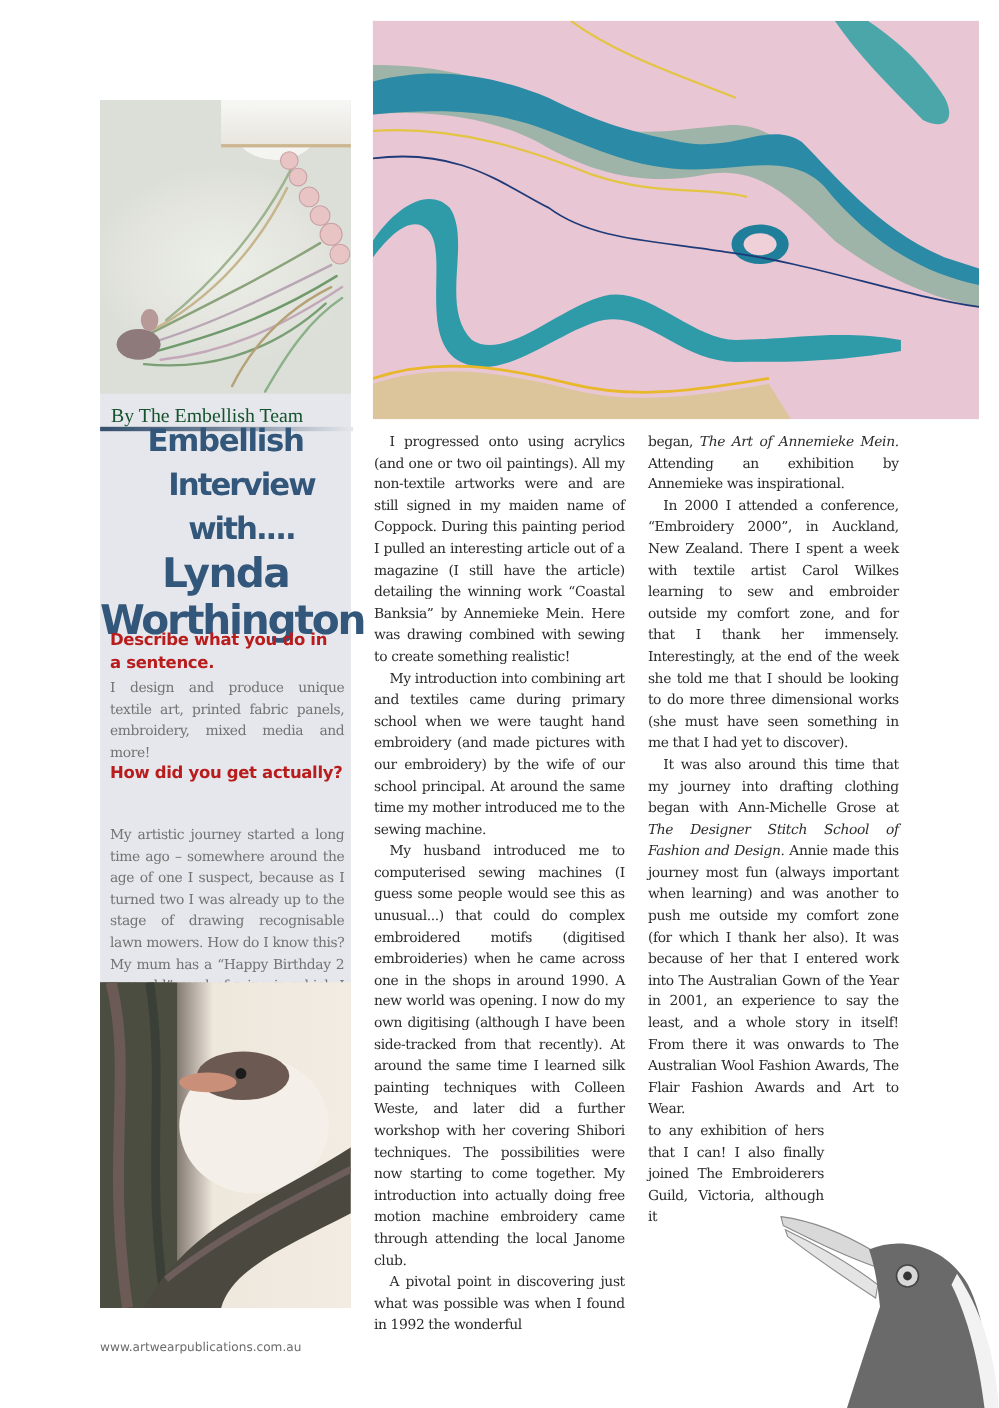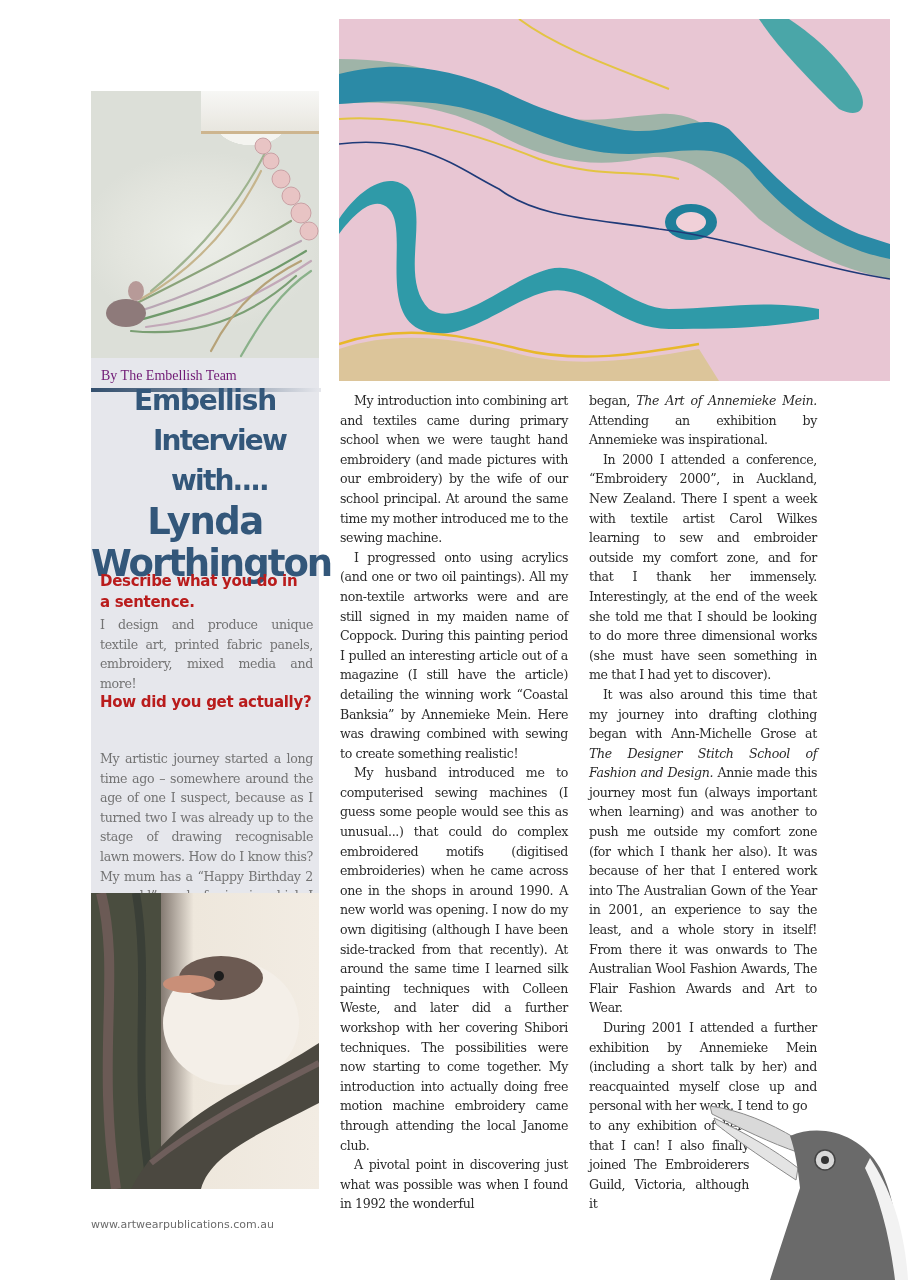--- a/index.html
+++ b/index.html
@@ -21,21 +21,21 @@
       radial-gradient(ellipse 120px 90px at 110px 150px, #eceee8 0%, #e2e4dd 70%, #dcdfd8 100%);
     overflow: hidden;
   }
   .img-machine .head {
     position: absolute; left: 110px; top: 0; width: 118px; height: 40px;
     background: linear-gradient(180deg,#f7f7f5,#e8e6df); border-bottom: 3px solid #cdb58f;
   }
   .img-machine svg { position: absolute; left: 0; top: 0; }
   .byline {
     position: absolute; left: 0; top: 270px; width: 228px; height: 30px;
-    font-family: "Liberation Serif", serif; font-size: 14px; color: #701a75;
+    font-family: "Liberation Serif", serif; font-size: 18px; color: #14532d;
   }
   .byline span { position: absolute; left: 10px; top: 7px; }
   .byline-bar {
     position: absolute; left: 0; top: 297px; width: 230px; height: 4px;
     background: linear-gradient(90deg, #34506e 0%, #6d7f95 45%, #e6e7ec 100%);
   }
   .headline {
     position: absolute; left: 0; top: 290px; width: 228px; text-align: center;
     font-family: "DejaVu Sans", "Liberation Sans", sans-serif; color: #33577a;
     font-weight: bold; letter-spacing: -1.2px;
@@ -157,31 +157,30 @@
     <path d="M450 0 C 480 20, 500 40, 520 70 C 530 90, 520 100, 500 90 C 470 60, 440 30, 420 0 Z" fill="#4aa6a8"></path>
     <path d="M0 330 C 60 310, 120 320, 180 335 C 240 350, 300 340, 360 330 L 380 362 L 0 362 Z" fill="#dcc59a"></path>
     <path d="M0 325 C 60 305, 120 315, 180 330 C 240 345, 300 335, 360 325" stroke="#e8b82a" stroke-width="2.5" fill="none"></path>
     <path d="M0 100 C 80 95, 150 120, 200 140 C 260 160, 300 150, 340 160" stroke="#e3c443" stroke-width="2" fill="none"></path>
     <path d="M0 125 C 80 115, 120 150, 160 170 C 200 200, 260 200, 320 210 C 400 220, 480 250, 551 260" stroke="#1f3a78" stroke-width="1.6" fill="none"></path>
     <path d="M180 0 C 220 30, 280 50, 330 70" stroke="#e3c443" stroke-width="2" fill="none"></path>
   </svg>
 </div>
 
 <div class="col col1">
+  <p>I progressed onto using acrylics (and one or two oil paintings). All my non-textile artworks were and are still signed in my maiden name of Coppock. During this painting period I pulled an interesting article out of a magazine (I still have the article) detailing the winning work “Coastal Banksia” by Annemieke Mein. Here was drawing combined with sewing to create something realistic!</p>
   <p>My introduction into combining art and textiles came during primary school when we were taught hand embroidery (and made pictures with our embroidery) by the wife of our school principal. At around the same time my mother introduced me to the sewing machine.</p>
-  <p>I progressed onto using acrylics (and one or two oil paintings). All my non-textile artworks were and are still signed in my maiden name of Coppock. During this painting period I pulled an interesting article out of a magazine (I still have the article) detailing the winning work “Coastal Banksia” by Annemieke Mein. Here was drawing combined with sewing to create something realistic!</p>
   <p>My husband introduced me to computerised sewing machines (I guess some people would see this as unusual...) that could do complex embroidered motifs (digitised embroideries) when he came across one in the shops in around 1990. A new world was opening. I now do my own digitising (although I have been side-tracked from that recently). At around the same time I learned silk painting techniques with Colleen Weste, and later did a further workshop with her covering Shibori techniques. The possibilities were now starting to come together. My introduction into actually doing free motion machine embroidery came through attending the local Janome club.</p>
   <p>A pivotal point in discovering just what was possible was when I found in 1992 the wonderful</p>
 </div>
 
 <div class="col col2">
   <p style="text-indent:0"><span>began, </span><em>The Art of Annemieke Mein.</em><span> Attending an exhibition by Annemieke was inspirational.</span></p>
   <p>In 2000 I attended a conference, “Embroidery 2000”, in Auckland, New Zealand. There I spent a week with textile artist Carol Wilkes learning to sew and embroider outside my comfort zone, and for that I thank her immensely. Interestingly, at the end of the week she told me that I should be looking to do more three dimensional works (she must have seen something in me that I had yet to discover).</p>
   <p><span>It was also around this time that my journey into drafting clothing began with Ann-Michelle Grose at </span><em>The Designer Stitch School of Fashion and Design.</em><span> Annie made this journey most fun (always important when learning) and was another to push me outside my comfort zone (for which I thank her also). It was because of her that I entered work into The Australian Gown of the Year in 2001, an experience to say the least, and a whole story in itself! From there it was onwards to The Australian Wool Fashion Awards, The Flair Fashion Awards and Art to Wear.</span></p>
-  <p>During 2001 I attended a further exhibition by Annemieke Mein (including a short talk by her) and reacquainted myself close up and personal with her work. I tend to go</p>
   <p class="narrow" style="text-indent:0">to any exhibition of hers that I can! I also finally joined The Embroiderers Guild, Victoria, although it</p>
 </div>
 
 <div class="magpie">
   <svg width="208" height="192" viewBox="0 0 208 192">
     <path d="M10 18 C 40 22, 70 35, 95 50 L 100 65 C 70 55, 40 40, 12 26 Z" fill="#d9d9d9" stroke="#8a8a8a" stroke-width="1"></path>
     <path d="M14 30 C 45 45, 75 62, 98 80 L 96 92 C 70 75, 40 55, 16 36 Z" fill="#e4e4e4" stroke="#8a8a8a" stroke-width="1"></path>
     <path d="M90 48 C 120 35, 160 45, 180 80 C 195 110, 200 150, 200 192 L 70 192 C 80 160, 90 130, 100 100 C 98 80, 95 62, 90 48 Z" fill="#6a6a6a"></path>
     <path d="M170 70 C 190 100, 205 140, 208 192 L 195 192 C 190 150, 180 110, 165 80 Z" fill="#f2f2f2"></path>
     <circle cx="125" cy="72" r="10" fill="#d8d8d8" stroke="#444" stroke-width="1.5"></circle>

